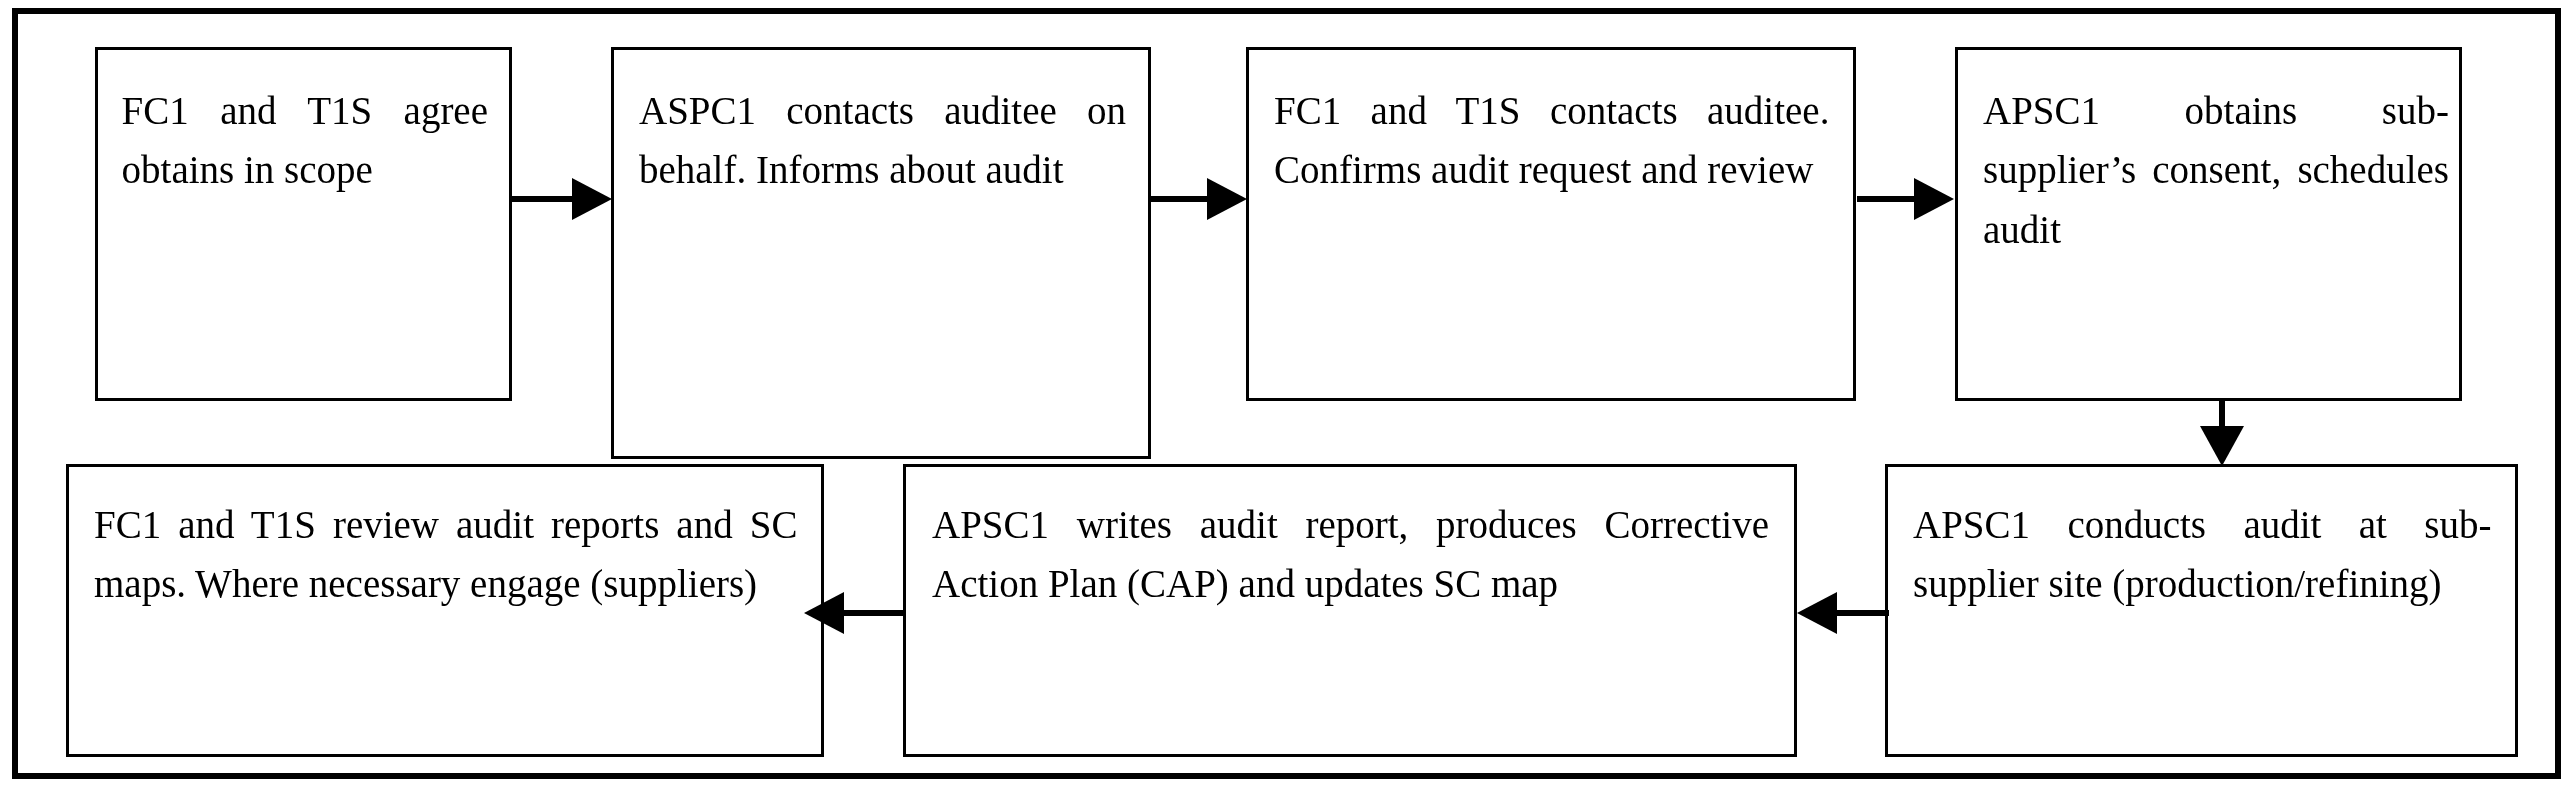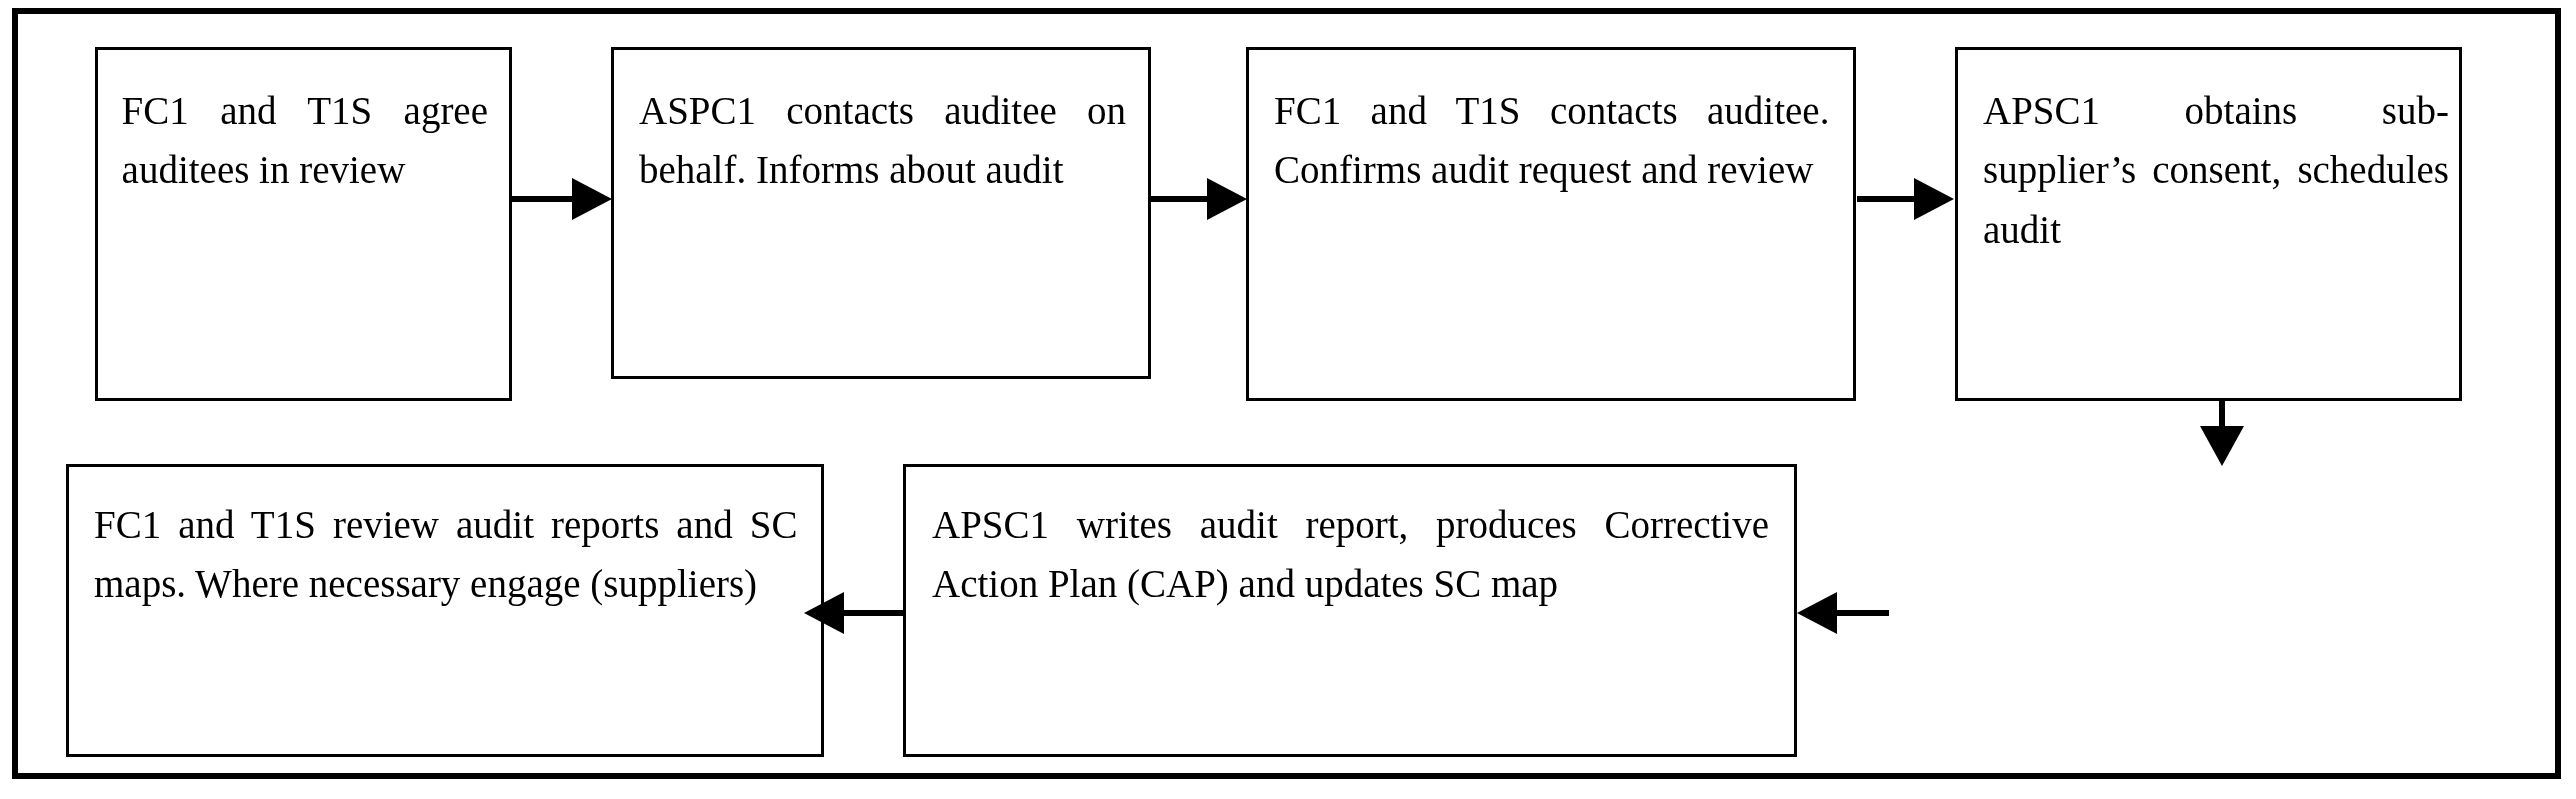--- a/index.html
+++ b/index.html
@@ -52,21 +52,21 @@
     font-family: "Liberation Serif", "DejaVu Serif", serif;
     font-size: 39px;
     line-height: 1.52;
     letter-spacing: 0px;
     word-spacing: 0px;
     hyphens: none;
   }
 
   
   #node-1 { left: 95px;  top: 47px;  width: 417px;  height: 354px; padding: 31px 21px 0 23.6px; }
-  #node-2 { left: 611px;  top: 47px;  width: 540px;  height: 332px; padding: 31px 22px 0 25px; }
+  #node-2 { left: 611px;  top: 47px;  width: 540px;  height: 412px; padding: 31px 22px 0 25px; }
   #node-3 { left: 1246px; top: 47px;  width: 610px;  height: 354px; padding: 31px 23.6px 0 25px; }
   #node-4 { left: 1955px; top: 47px;  width: 507px;  height: 354px; padding: 31px 10px 0 25px; }
 
   
   #node-7 { left: 45px;   top: 464px; width: 758px; height: 293px; padding: 28px 23.6px 0 25px; margin-left: 21px; }
   #node-6 { left: 903px; top: 464px; width: 894px; height: 293px; padding: 28px 25px 0 26px; }
   #node-5 { left: 1885px; top: 464px; width: 633px;  height: 293px; padding: 28px 23.6px 0 25px; }
 
   
   .arrow {
@@ -143,21 +143,21 @@
   #arrow-6-7 .head-left { left: 0; }
 </style>
 </head>
 <body>
 
 <div id="canvas">
 
   <div id="outer-frame"></div>
 
   <div class="node" id="node-1">
-    <span class="node-text">FC1 and T1S agree auditees in review</span>
+    <span class="node-text">FC1 and T1S agree obtains in scope</span>
   </div>
 
   <div class="node" id="node-2">
     <span class="node-text">ASPC1 contacts auditee on behalf. Informs about audit</span>
   </div>
 
   <div class="node" id="node-3">
     <span class="node-text">FC1 and T1S contacts auditee. Confirms audit request and review</span>
   </div>
 
@@ -166,20 +166,23 @@
   </div>
 
   <div class="node" id="node-7">
     <span class="node-text">FC1 and T1S review audit reports and SC maps. Where necessary engage (suppliers)</span>
   </div>
 
   <div class="node" id="node-6">
     <span class="node-text">APSC1 writes audit report, produces Corrective Action Plan (CAP) and updates SC map</span>
   </div>
 
+  <div class="node" id="node-5">
+    <span class="node-text">APSC1 conducts audit at sub-supplier site (production/refining)</span>
+  </div>
 
   <div class="arrow arrow-h" id="arrow-1-2">
     <div class="shaft"></div>
     <div class="head-right"></div>
   </div>
 
   <div class="arrow arrow-h" id="arrow-2-3">
     <div class="shaft"></div>
     <div class="head-right"></div>
   </div>

